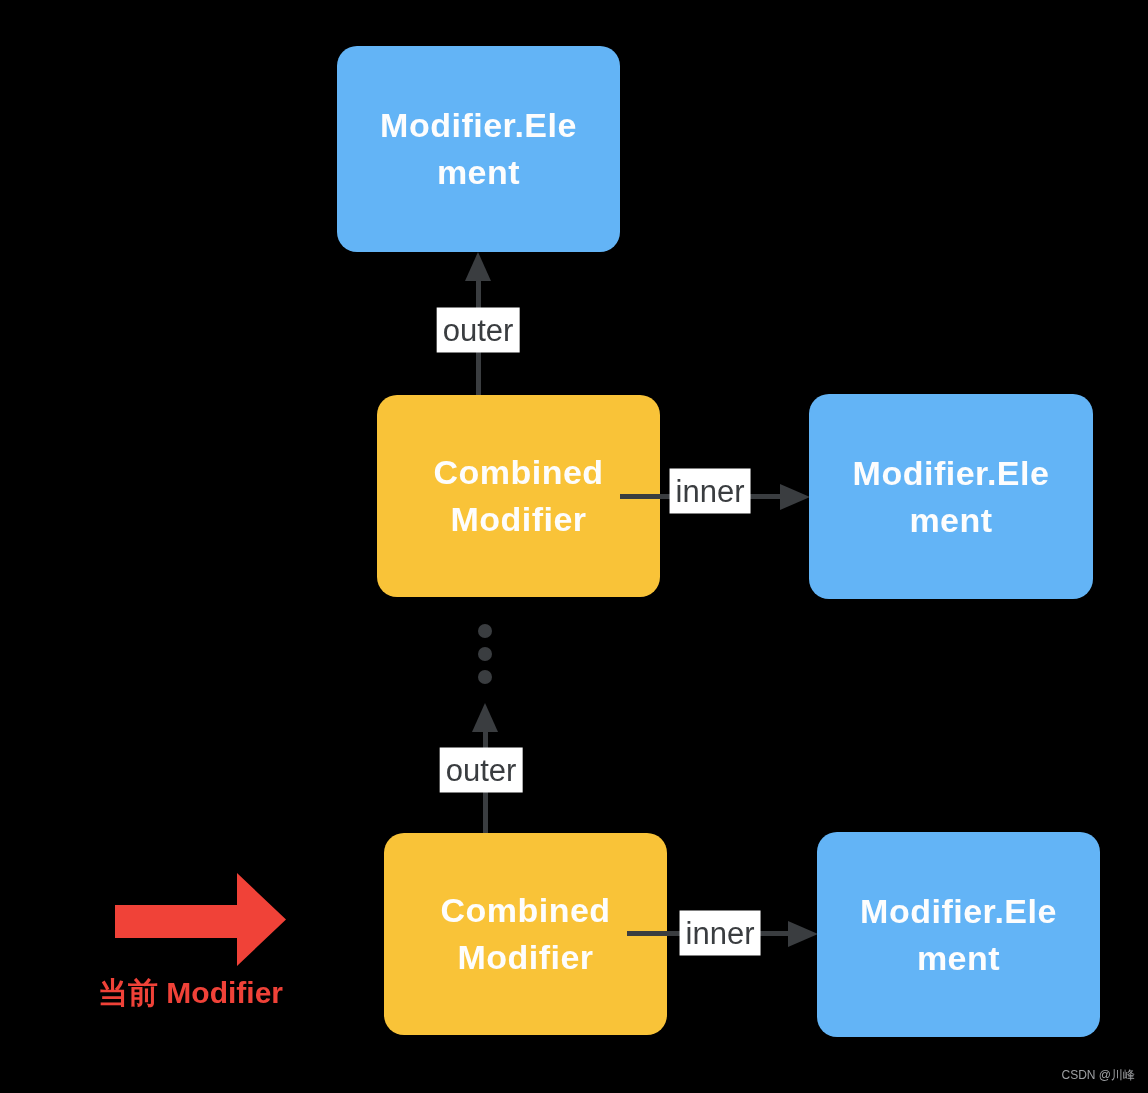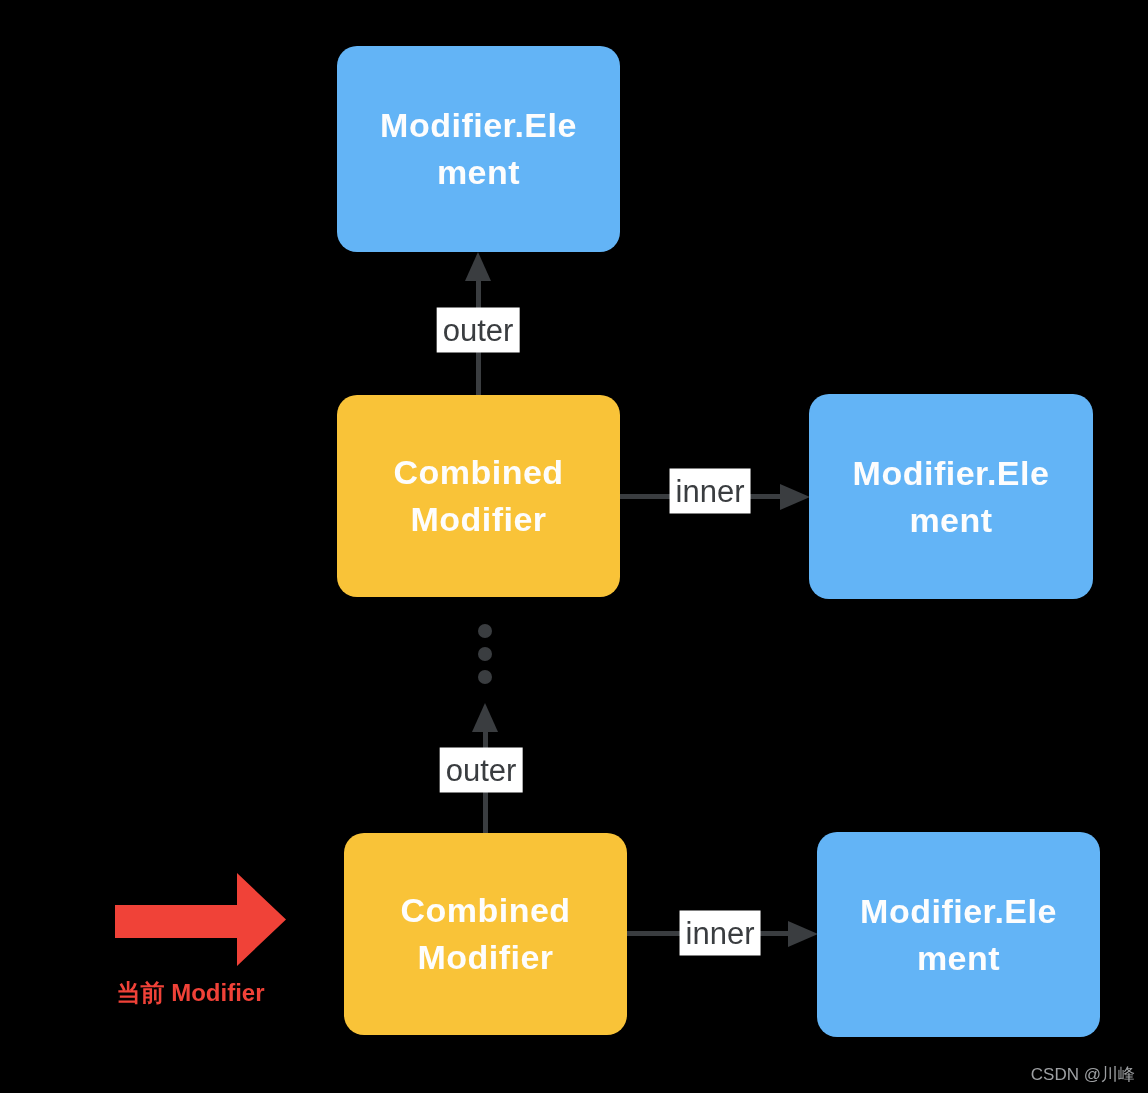--- a/index.html
+++ b/index.html
@@ -20,21 +20,21 @@
     overflow:hidden;
   }
   .node{
     position:absolute;border-radius:20px;
     display:flex;align-items:center;justify-content:center;
     text-align:center;color:var(--node-text);
     font-size:34px;line-height:47px;font-weight:bold;
     white-space:pre-line;letter-spacing:0.5px;
   }
   .node.blue{background:var(--node-blue);}
-  .node.yellow{background:var(--node-yellow);}
+  .node.yellow{background:var(--node-yellow);margin-left:40px;}
   .vline{position:absolute;width:5px;background:var(--arrow);}
   .hline{position:absolute;height:5px;background:var(--arrow);}
   .tri-up{
     position:absolute;width:0;height:0;
     border-left:13px solid transparent;border-right:13px solid transparent;
     border-bottom:29px solid var(--arrow);
   }
   .tri-right{
     position:absolute;width:0;height:0;
     border-top:13px solid transparent;border-bottom:13px solid transparent;
@@ -46,25 +46,25 @@
     font-size:31px;line-height:31px;padding:7px 6px;
     white-space:nowrap;
   }
   .dot{
     position:absolute;width:14px;height:14px;border-radius:50%;
     background:var(--arrow);
   }
   .red-caption{
     position:absolute;left:88px;top:977px;width:205px;
     text-align:center;color:var(--accent-red);
-    font-size:24px;line-height:32px;font-weight:bold;white-space:nowrap;
+    font-size:30px;line-height:32px;font-weight:bold;white-space:nowrap;
   }
   .watermark{
     position:absolute;right:13px;top:1067px;
-    color:var(--watermark);font-size:17px;line-height:16px;
+    color:var(--watermark);font-size:12px;line-height:16px;
   }
   .red-arrow-svg{position:absolute;left:110px;top:870px;}
 </style>
 </head>
 <body>
 
 <div class="canvas">
 
   <div class="node blue" style="left:337px;top:46px;width:283px;height:206px;">Modifier.Ele
 ment</div>

